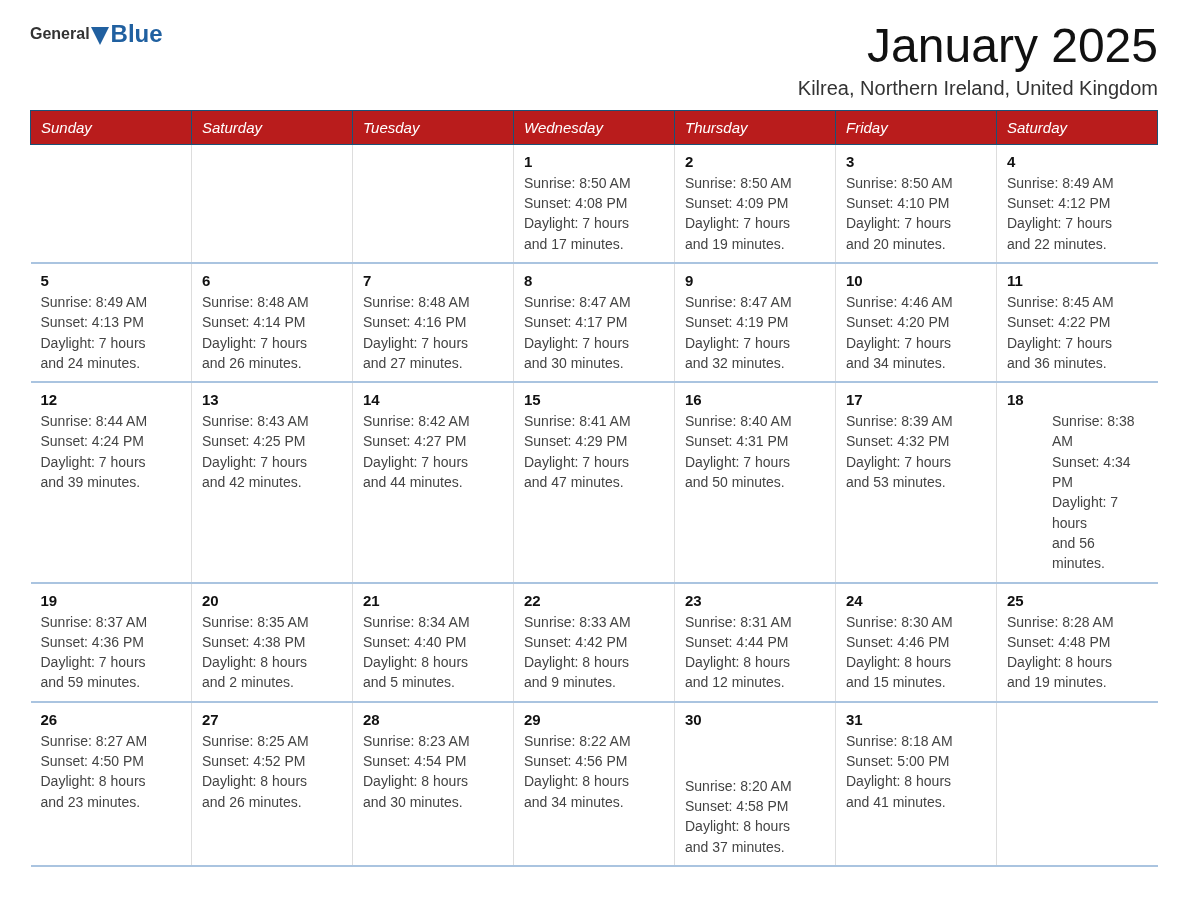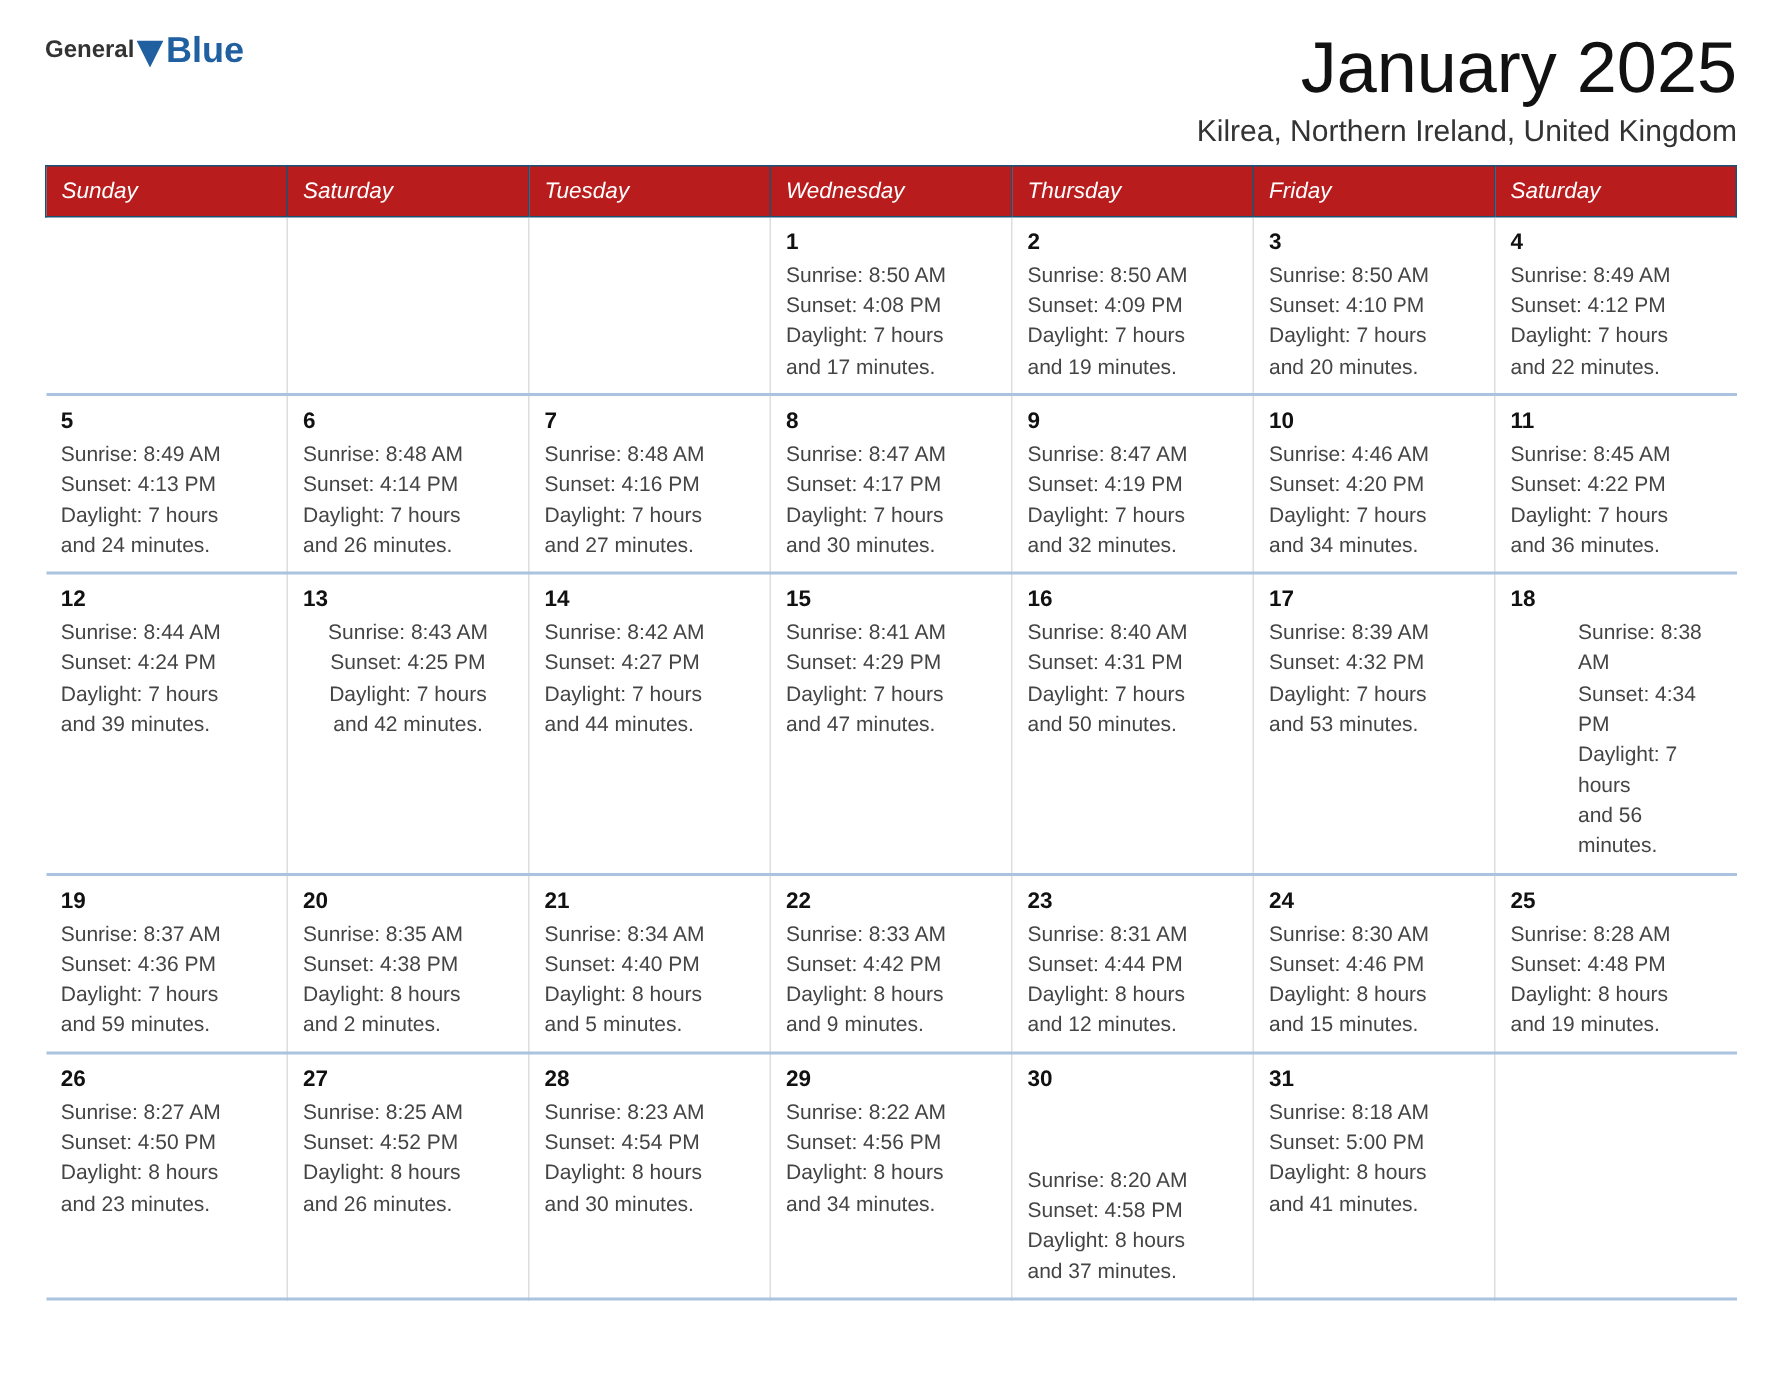--- a/index.html
+++ b/index.html
@@ -197,21 +197,21 @@
       <tr>
         <td>
           <span class="day-number">12</span>
           <div class="cell-info" style="white-space: pre-line;">Sunrise: 8:44 AM
 Sunset: 4:24 PM
 Daylight: 7 hours
 and 39 minutes.</div>
         </td>
         <td>
           <span class="day-number">13</span>
-          <div class="cell-info" style="white-space: pre-line; text-align: center;">Sunrise: 8:43 AM
+          <div class="cell-info" style="white-space: pre-line;">Sunrise: 8:43 AM
 Sunset: 4:25 PM
 Daylight: 7 hours
 and 42 minutes.</div>
         </td>
         <td>
           <span class="day-number">14</span>
           <div class="cell-info" style="white-space: pre-line;">Sunrise: 8:42 AM
 Sunset: 4:27 PM
 Daylight: 7 hours
 and 44 minutes.</div>

